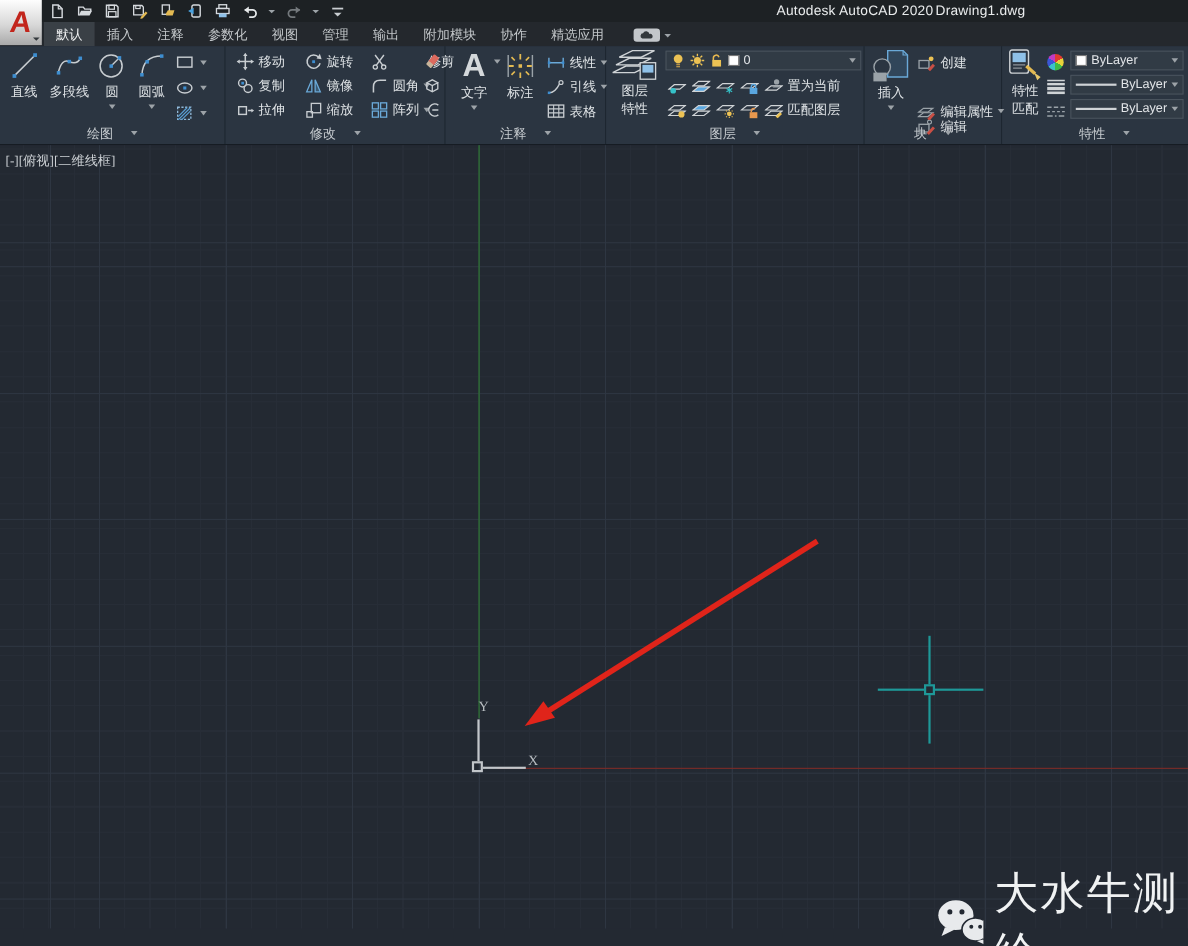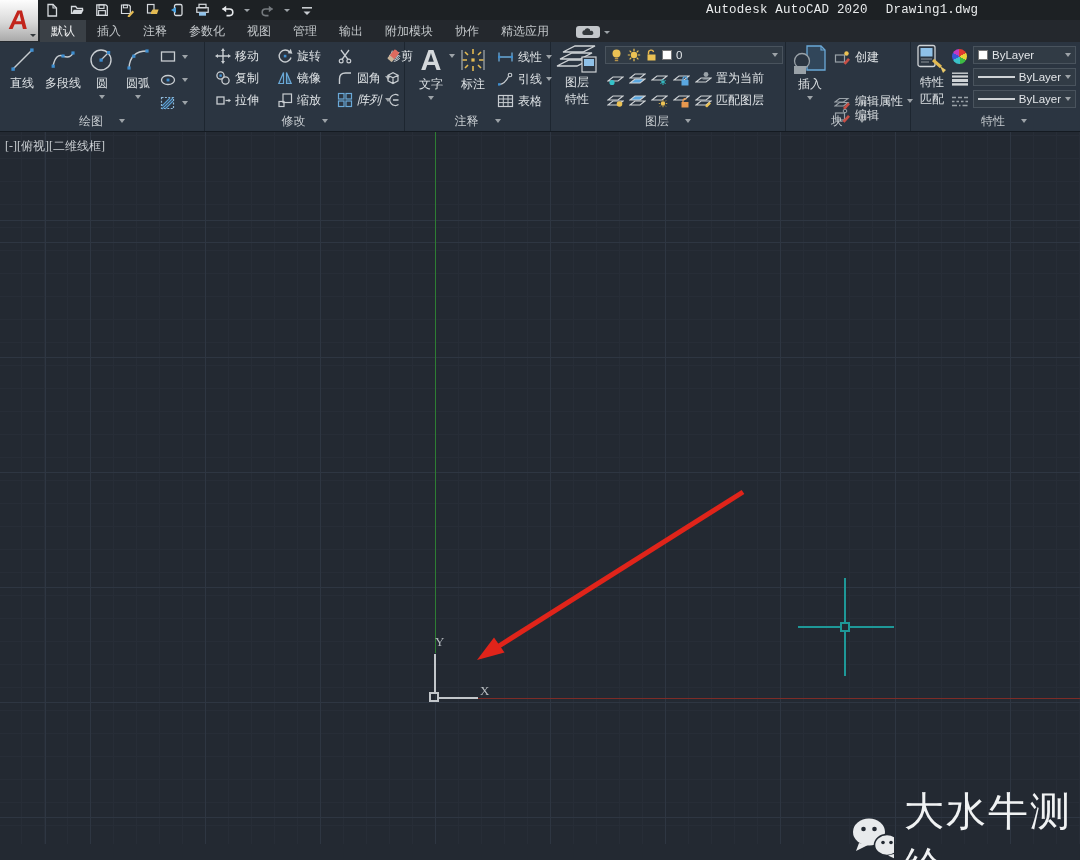--- a/index.html
+++ b/index.html
@@ -11,21 +11,21 @@
   #titlebar{position:absolute;left:0;top:0;width:1080px;height:20px;background:#1d2124;}
   #logo{position:absolute;left:0;top:0;width:38px;height:41px;z-index:5;
         background:linear-gradient(#fdfdfd,#d8d8d8 55%,#a9a9a9);
         display:flex;align-items:center;justify-content:center;cursor:pointer;}
   #logo .a{font-size:27px;font-weight:bold;color:#c2251c;transform:skewX(-6deg);line-height:1;}
   #logo .lc{position:absolute;right:2px;bottom:4px;}
   .cdown{width:0;height:0;border-left:3.5px solid transparent;border-right:3.5px solid transparent;border-top:4px solid #9da3a8;}
   .cdown.dark{border-top-color:#33383c;}
   .qat{position:absolute;left:44px;top:2px;display:flex;align-items:center;gap:9px;height:16px;}
   .qbtn{display:flex;align-items:center;justify-content:center;width:16px;height:16px;cursor:pointer;}
-  #wtitle{position:absolute;left:706px;top:3px;font-size:12.5px;color:#e9ebec;letter-spacing:.2px;display:flex;gap:18px;font-family:Liberation Mono, monospace;}
+  #wtitle{position:absolute;left:706px;top:3px;font-size:12.5px;color:#e9ebec;letter-spacing:.2px;display:flex;gap:2px;}
   
   #tabrow{position:absolute;left:0;top:20px;width:1080px;height:22px;background:#24282d;display:flex;align-items:flex-end;padding-left:40px;box-sizing:border-box;}
   .tab{height:22px;line-height:22px;padding:0 11px;font-size:12px;color:#c3c7ca;cursor:pointer;white-space:nowrap;}
   .tab.active{background:#3a4046;color:#f2f3f4;}
   #cloudbtn{margin-left:16px;margin-bottom:4px;display:flex;align-items:center;gap:4px;cursor:pointer;}
   #cloudbtn .pill{width:24px;height:12px;background:#c3c7cb;border-radius:3px;display:flex;align-items:center;justify-content:center;}
   
   #ribbon{position:absolute;left:0;top:42px;width:1080px;height:90px;background:#2b3541;border-bottom:1px solid #141a21;box-sizing:border-box;}
   .panel{position:absolute;top:0;height:89px;border-right:1px solid #1d2630;box-sizing:border-box;}
   .ptitle{position:absolute;bottom:1px;left:0;width:100%;height:18px;display:flex;align-items:center;justify-content:center;gap:16px;font-size:12px;color:#c6cbcf;cursor:pointer;}
@@ -288,21 +288,21 @@
           </svg>
         <span class="rlabel">拉伸</span>
       </div>
       <div class="rowbtn" style="left:72px;top:49px;">
         <svg width="16" height="16">
             <rect x="2" y="9.5" width="5" height="5" fill="none" stroke="#c8cdd1" stroke-width="1.2"></rect>
             <rect x="6" y="2" width="8.5" height="8.5" fill="none" stroke="#c8cdd1" stroke-width="1.2"></rect>
           </svg>
         <span class="rlabel">缩放</span>
       </div>
-      <div class="rowbtn" style="left:132px;top:49px;font-style:italic;">
+      <div class="rowbtn" style="left:132px;top:49px;">
         <svg width="16" height="16">
             <rect x="1.5" y="1.5" width="5.5" height="5.5" fill="none" stroke="#6aa9d8" stroke-width="1.2"></rect>
             <rect x="9" y="1.5" width="5.5" height="5.5" fill="none" stroke="#6aa9d8" stroke-width="1.2"></rect>
             <rect x="1.5" y="9" width="5.5" height="5.5" fill="none" stroke="#6aa9d8" stroke-width="1.2"></rect>
             <rect x="9" y="9" width="5.5" height="5.5" fill="none" stroke="#6aa9d8" stroke-width="1.2"></rect>
           </svg>
         <span class="rlabel">阵列</span>
         <span class="cdown"></span>
       </div>
       <div class="rowbtn" style="left:180px;top:49px;">

